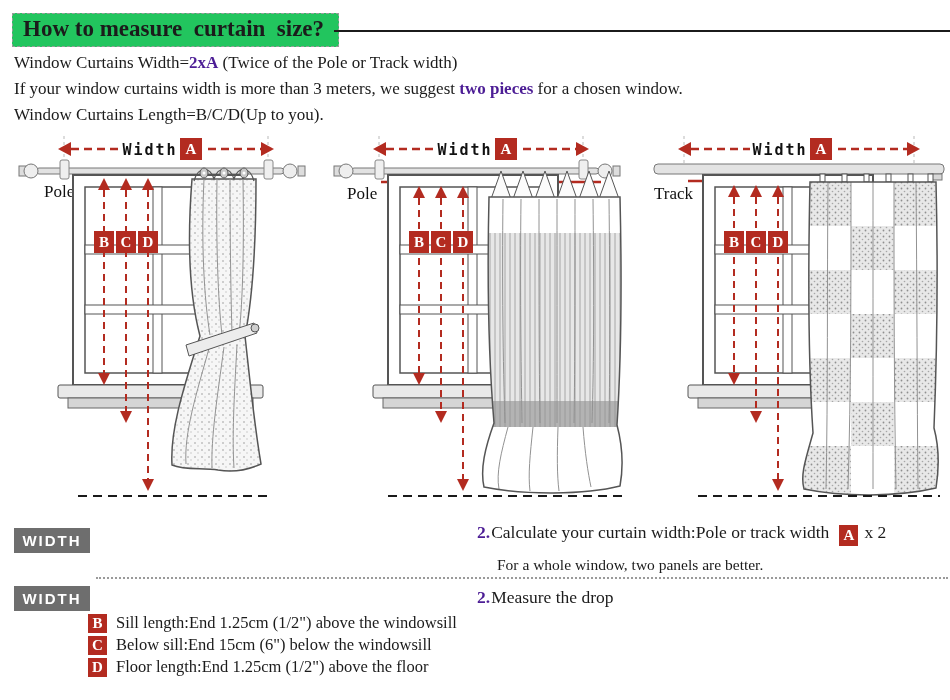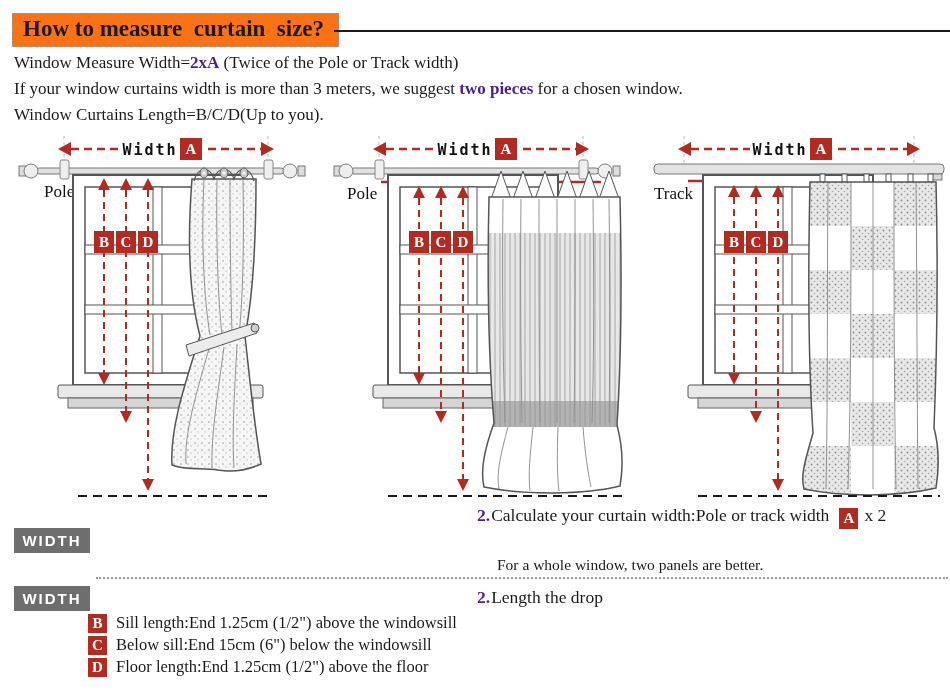--- a/index.html
+++ b/index.html
@@ -1,20 +1,20 @@
 <!DOCTYPE html>
 <html><head>
 <meta charset="utf-8">
 <style>
   html,body{margin:0;padding:0;background:#fff;}
   .page{position:relative;width:950px;height:700px;background:#fff;overflow:hidden;
         font-family:"Liberation Serif",serif;color:#1b1b1b;}
   .title-box{position:absolute;left:12px;top:13px;border:1px dashed #9a9a9a;
              padding:2px 14px 4px 10px;font-size:23px;font-weight:bold;white-space:pre;
-             background:#f97316;}
+             background:#22c55e;}
   .title-rule{position:absolute;left:334px;right:0;top:30px;border-top:2px solid #1b1b1b;}
   .intro{position:absolute;left:14px;top:50px;font-size:17px;line-height:26px;}
   .red{color:#4c1d95;font-weight:bold;}
   .diagram{position:absolute;top:133px;}
   .guide{stroke:#b9b9b9;stroke-width:1;stroke-dasharray:3,3;}
   .rdash{stroke:#b32b20;stroke-width:2.5;stroke-dasharray:8,5;}
   .vdash{stroke:#b32b20;stroke-width:2;stroke-dasharray:7,5;fill:none;}
   .redline{stroke:#b32b20;stroke-width:2.5;}
   .floor{stroke:#1a1a1a;stroke-width:2.2;stroke-dasharray:9,6;}
   .wlabel{font-family:"DejaVu Sans Mono",monospace;font-weight:bold;font-size:15px;
@@ -42,21 +42,21 @@
 </style>
 </head>
 <body>
 
 <div class="page">
 
   <div class="title-box">How to measure  curtain  size?</div>
   <div class="title-rule"></div>
 
   <div class="intro">
-    <div><span>Window Measure Width=</span><span class="red">2xA</span><span> (Twice of the Pole or Track width)</span></div>
+    <div><span>Window Curtains Width=</span><span class="red">2xA</span><span> (Twice of the Pole or Track width)</span></div>
     <div><span>If your window curtains width is more than 3 meters, we suggest </span><span class="red">two pieces</span><span> for a chosen window.</span></div>
     <div>Window Curtains Length=B/C/D(Up to you).</div>
   </div>
 
   <svg class="diagram" style="left:18px" width="302" height="390" viewBox="0 0 302 390">
     <defs>
       <pattern id="p1stip" width="7" height="7" patternUnits="userSpaceOnUse">
         <rect width="7" height="7" fill="#f6f6f6"></rect>
         <circle cx="2" cy="2" r="0.8" fill="#9a9a9a"></circle>
           <circle cx="5" cy="5" r="0.7" fill="#bdbdbd"></circle>
@@ -303,37 +303,37 @@
         <text class="boxtxt" x="86" y="114">B</text>
       <rect x="98" y="98" width="20" height="22" fill="#b32b20"></rect>
         <text class="boxtxt" x="108" y="114">C</text>
       <rect x="120" y="98" width="20" height="22" fill="#b32b20"></rect>
         <text class="boxtxt" x="130" y="114">D</text>
     </g>
     <line class="floor" x1="50" y1="363" x2="292" y2="363"></line>
   </svg>
 
   <div class="sec-label" style="left:14px;top:528px">WIDTH</div>
-  <div class="step" style="left:477px;top:505px">
+  <div class="step" style="left:477px;top:522px">
     <span class="red num">2.</span><span>Calculate your curtain width:Pole or track width</span><span class="badge">A</span><span>x 2</span>
   </div>
   <div class="subnote" style="left:497px;top:556px">For a whole window, two panels are better.</div>
 
   <div class="dotsep"></div>
 
   <div class="sec-label" style="left:14px;top:586px">WIDTH</div>
   <div class="len-item" style="left:88px;top:613px">
     <span class="badge">B</span>
       <span>Sill length:End 1.25cm (1/2") above the windowsill</span>
   </div>
   <div class="len-item" style="left:88px;top:635px">
     <span class="badge">C</span>
       <span>Below sill:End 15cm (6") below the windowsill</span>
   </div>
   <div class="len-item" style="left:88px;top:657px">
     <span class="badge">D</span>
       <span>Floor length:End 1.25cm (1/2") above the floor</span>
   </div>
   <div class="step" style="left:477px;top:587px">
-    <span class="red num">2.</span><span>Length the drop</span>
+    <span class="red num">2.</span><span>Measure the drop</span>
   </div>
 
 </div>
 
 </body></html>

